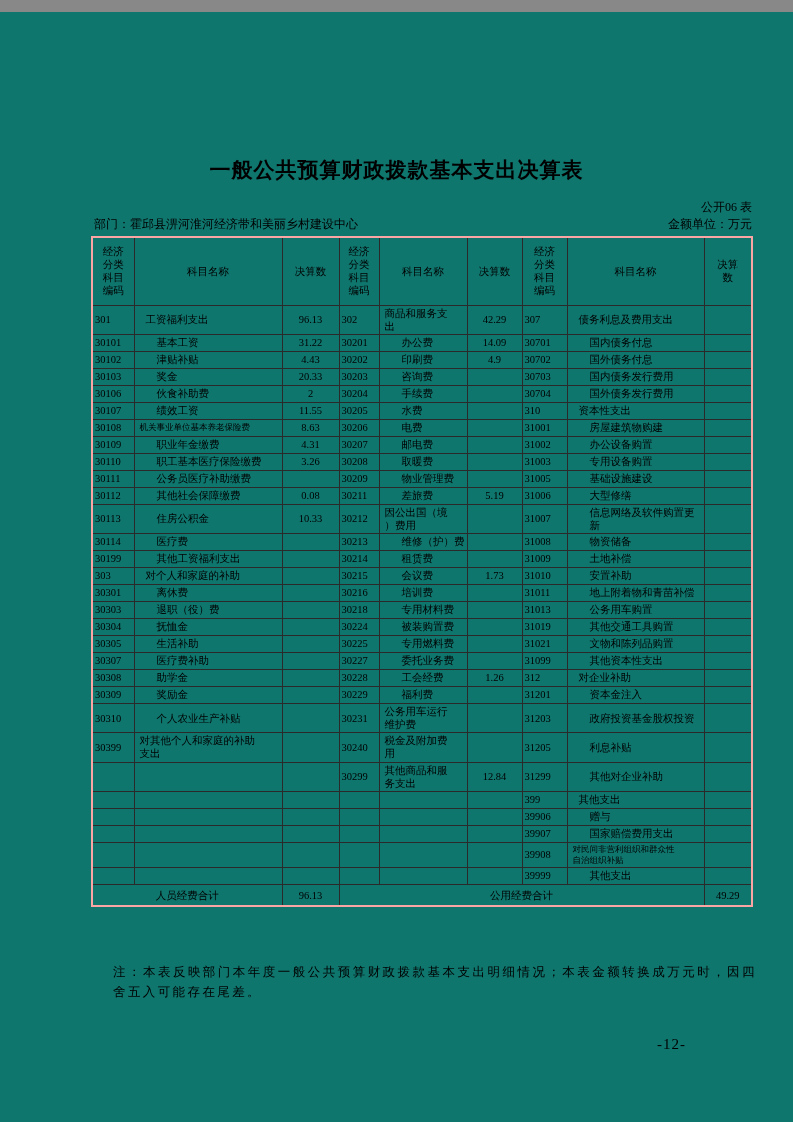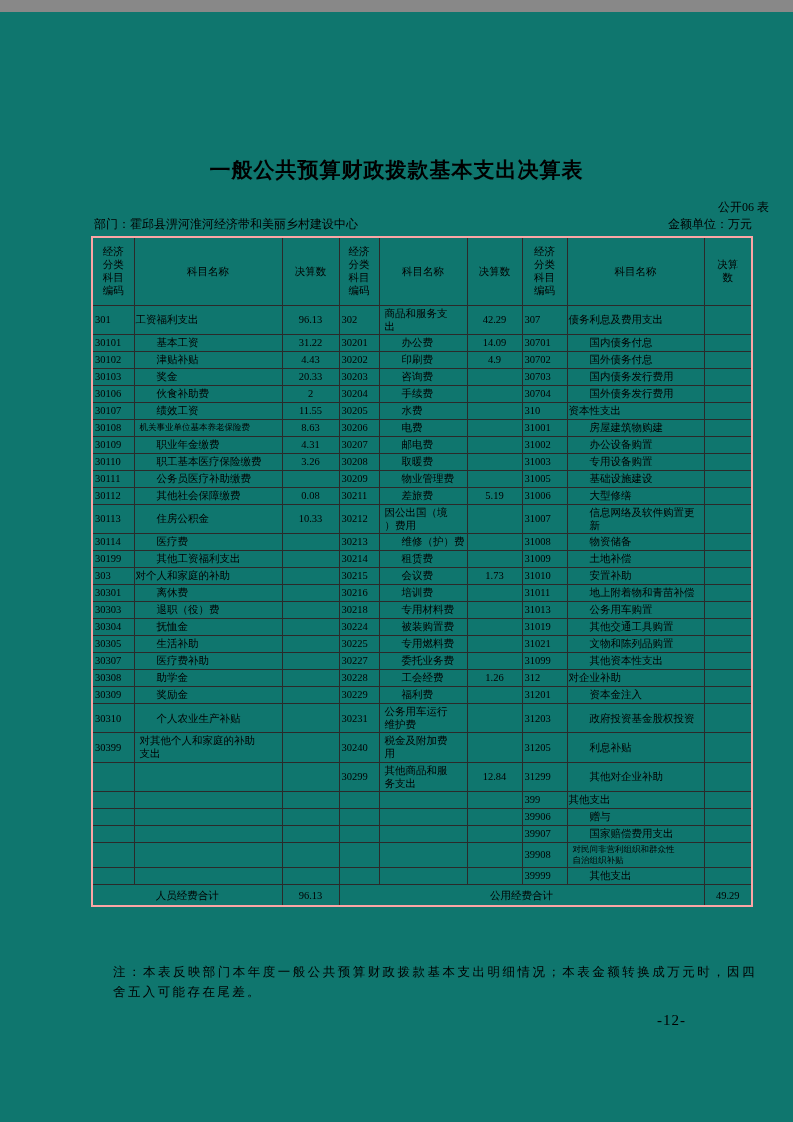--- a/index.html
+++ b/index.html
@@ -1,48 +1,48 @@
 <!DOCTYPE html>
 <html><head>
 <meta charset="utf-8">
 <style>
   html,body{margin:0;padding:0;background:#888;}
   .page{position:relative;width:793px;height:1122px;background:#0f766e;margin:12px auto;
         font-family:"Liberation Serif",serif;color:#000;overflow:hidden;}
   .title{position:absolute;top:144px;left:0;width:100%;text-align:center;
          font-family:"Liberation Sans",sans-serif;font-weight:bold;font-size:21px;letter-spacing:1px;}
-  .meta-right{position:absolute;top:187px;right:24px;font-size:12px;}
+  .meta-right{position:absolute;top:187px;right:41px;font-size:12px;}
   .meta-line{position:absolute;top:204px;left:94px;right:41px;display:flex;
              justify-content:space-between;font-size:12px;align-items:flex-end;}
   .tablewrap{position:absolute;top:224px;left:91px;}
   table.budget{border-collapse:collapse;table-layout:fixed;width:662px;border:2px solid #fca5a5;}
   table.budget th,table.budget td{border:1px solid #2a2a2a;padding:1px 2px;overflow:hidden;
       font-size:10.5px;line-height:1.25;vertical-align:middle;}
   thead tr{height:68px;}
   thead th{font-weight:normal;text-align:center;font-size:11.5px;line-height:1.35;}
   .code-head{width:25px;margin:0 auto;}
   .val-head-narrow{width:26px;margin:0 auto;}
   tbody tr{height:17px;}
   td.code{text-align:left;padding-left:6px;}
   td.value{text-align:center;}
   td.name{text-align:left;}
-  td.name.group{padding-left:1px;}
+  td.name.group{padding-left:11px;}
   td.name.item{padding-left:22px;}
   td.name.wrap{padding-left:5px;word-break:break-all;line-break:anywhere;}
   td.name.small{padding-left:5px;font-size:8.5px;line-height:1.3;word-break:break-all;}
   td.n1.wrap{padding-right:26px;}
   td.n2.wrap{padding-right:13px;}
   td.n3.small{padding-right:28px;}
   tfoot tr{height:22px;}
   tfoot td{border-top:2px solid #000;}
   td.sum-label{text-align:center;}
   td.sum-val{text-align:center;}
   .note{position:absolute;top:950px;left:113px;width:644px;font-size:12.5px;
         letter-spacing:2.4px;line-height:1.6;text-align:justify;}
-  .pagenum{position:absolute;top:1000px;right:107px;font-size:15px;letter-spacing:1px;text-align:right;}
+  .pagenum{position:absolute;top:1024px;right:107px;font-size:15px;letter-spacing:1px;text-align:right;}
 </style>
 </head>
 <body>
 
 <div class="page">
 
   <div class="title">一般公共预算财政拨款基本支出决算表</div>
 
   <div class="meta-right">公开06 表</div>
 

